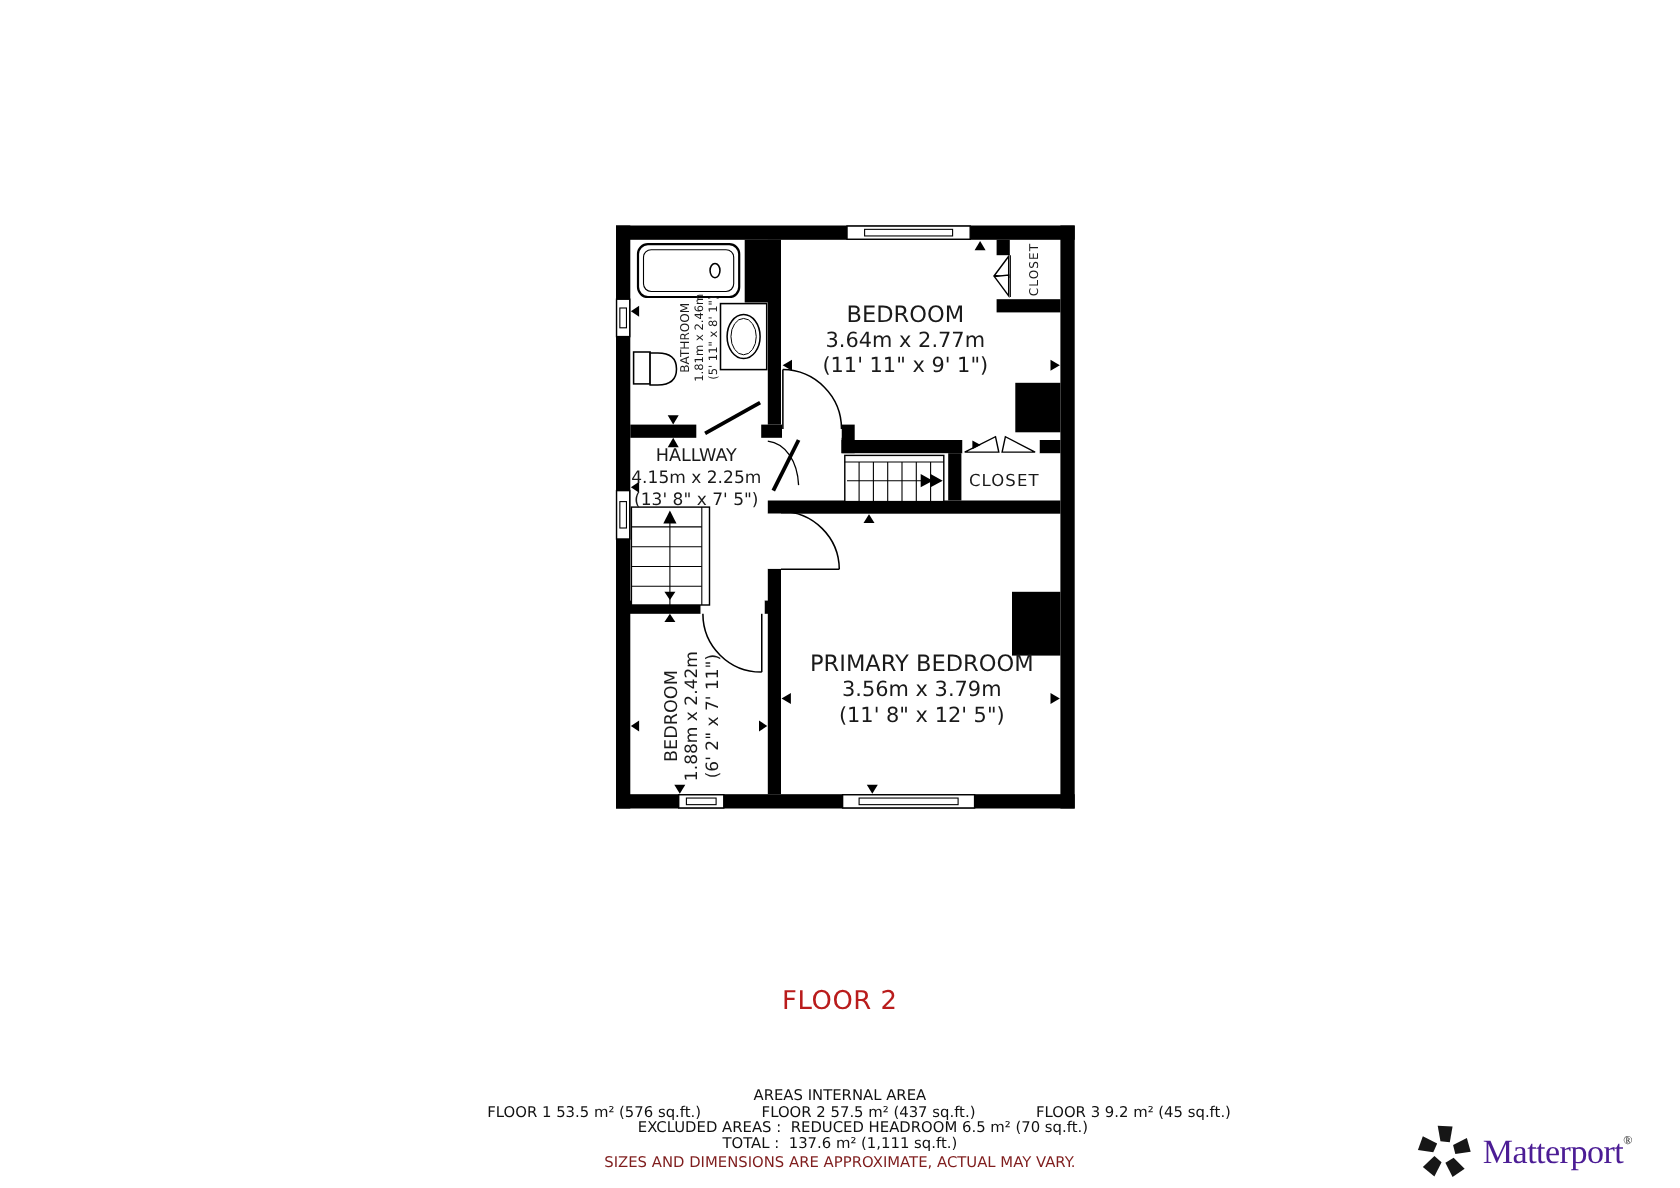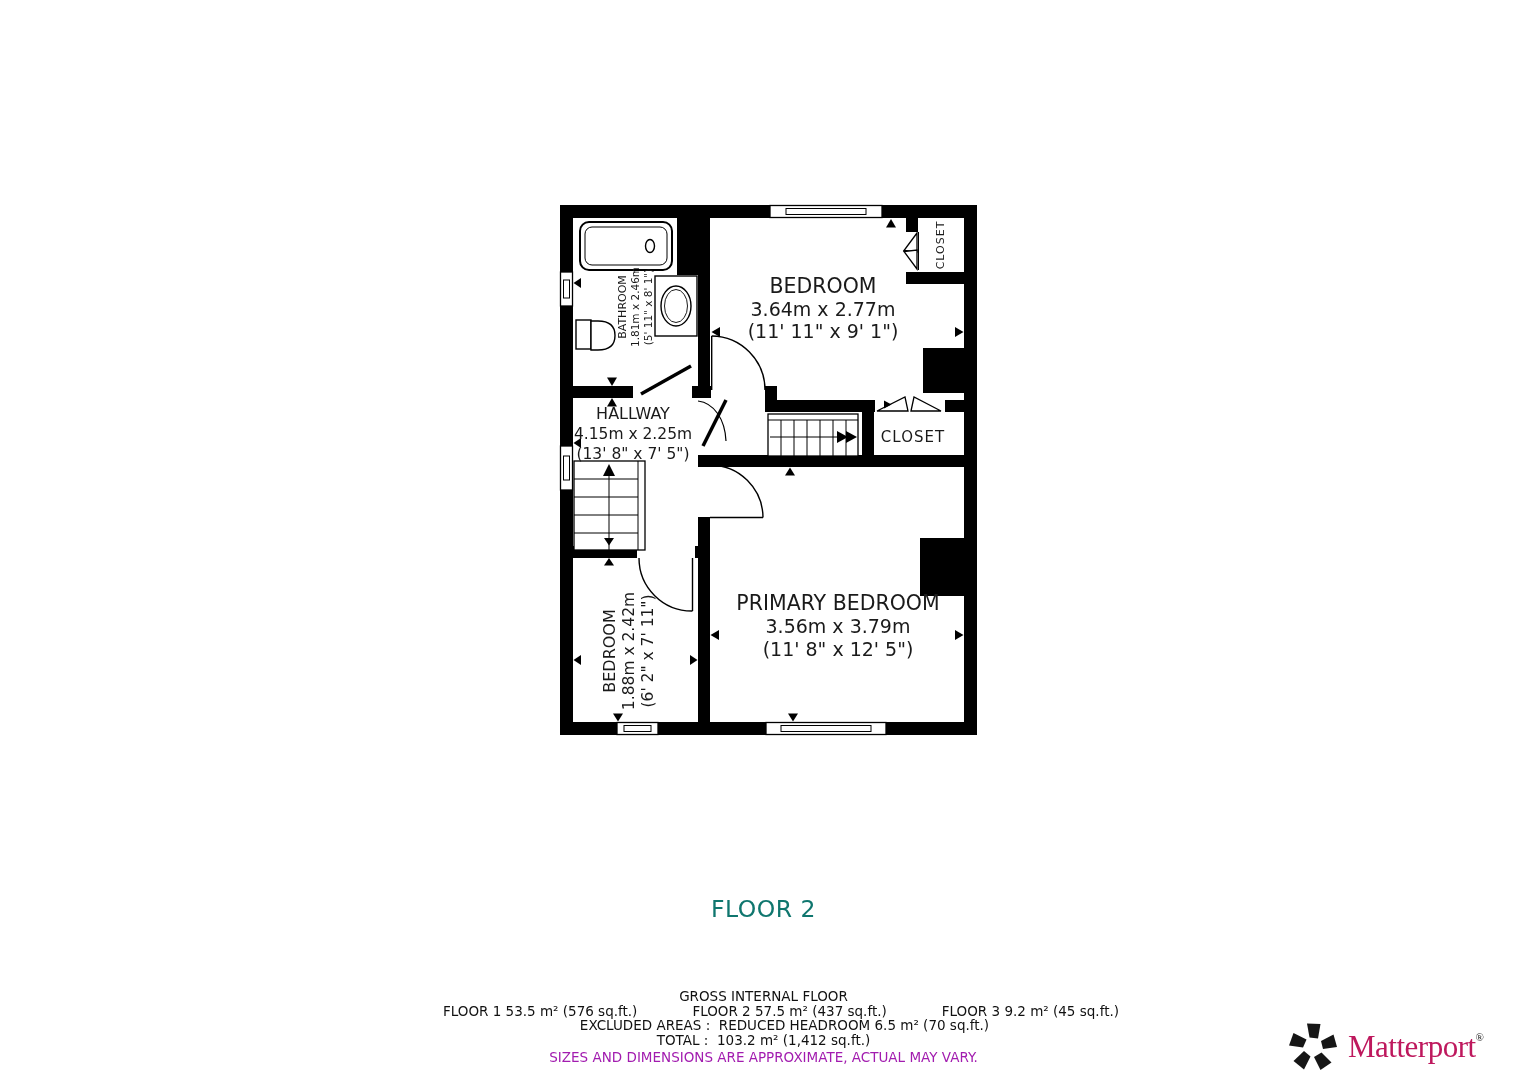--- a/index.html
+++ b/index.html
@@ -1,32 +1,32 @@
 <!DOCTYPE html>
 <html><head>
 <meta charset="utf-8">
 <style>
   html,body{margin:0;padding:0;background:#ffffff;}
   .page{position:relative;width:1527px;height:1080px;background:#ffffff;overflow:hidden;
         font-family:"DejaVu Sans",sans-serif;color:#1a1a1a;}
   .plan-svg{position:absolute;left:0;top:0;width:1527px;height:1080px;}
   .floor-label{position:absolute;left:0;right:0;top:895px;text-align:center;
-               font-size:23.5px;color:#0f766e;letter-spacing:0.5px;}
+               font-size:23.5px;color:#b91c1c;letter-spacing:0.5px;}
   .footer{position:absolute;left:0;right:0;top:0;height:0;}
   .f-line{position:absolute;left:0;right:0;text-align:center;font-size:13.5px;color:#111;
           white-space:pre;}
   .f-gross{top:988px;}
   .f-floors{top:1002.5px;display:flex;justify-content:center;gap:20px;}
   .f-floors span{white-space:pre;margin-left:35px;}
   .f-excluded{top:1017px;margin-left:42px;}
   .f-total{top:1031.5px;}
-  .f-disclaimer{top:1049px;color:#a21caf;}
+  .f-disclaimer{top:1049px;color:#7f1d1d;}
   .logo{position:absolute;left:1288px;top:1022px;display:flex;align-items:center;}
   .logo svg{width:50px;height:50px;}
-  .wordmark{font-family:"Liberation Serif","DejaVu Serif",serif;font-size:31px;color:#be185d;
+  .wordmark{font-family:"Liberation Serif","DejaVu Serif",serif;font-size:31px;color:#4c1d95;
             margin-left:10px;letter-spacing:-0.5px;}
   .reg{font-family:"Liberation Serif",serif;font-size:11px;color:#161616;
        vertical-align:super;position:relative;top:-10px;}
   svg text{fill:#1a1a1a;}
 </style>
 </head>
 <body>
 
 <div class="page">
 
@@ -205,28 +205,28 @@
       <text x="0" y="0" font-size="16">BEDROOM</text>
       <text x="0" y="19" font-size="15.5">1.88m x 2.42m</text>
       <text x="0" y="38" font-size="15.5">(6' 2" x 7' 11")</text>
     </g>
   </g>
 </svg>
 
 <div class="floor-label">FLOOR 2</div>
 
 <div class="footer">
-  <div class="f-line f-gross">GROSS INTERNAL FLOOR</div>
+  <div class="f-line f-gross">AREAS INTERNAL AREA</div>
   <div class="f-line f-floors">
     <span>FLOOR 1 53.5 m² (576 sq.ft.)</span>
     <span>FLOOR 2 57.5 m² (437 sq.ft.)</span>
     <span>FLOOR 3 9.2 m² (45 sq.ft.)</span>
   </div>
   <div class="f-line f-excluded">EXCLUDED AREAS :  REDUCED HEADROOM 6.5 m² (70 sq.ft.)</div>
-  <div class="f-line f-total">TOTAL :  103.2 m² (1,412 sq.ft.)</div>
+  <div class="f-line f-total">TOTAL :  137.6 m² (1,111 sq.ft.)</div>
   <div class="f-line f-disclaimer">SIZES AND DIMENSIONS ARE APPROXIMATE, ACTUAL MAY VARY.</div>
 </div>
 
 <div class="logo">
   <svg viewBox="0 0 100 100" fill="#161616">
     <polygon points="38,3 65,4 60,33 43,31"></polygon>
     <polygon points="91,25 98,50 70,54 66,38"></polygon>
     <polygon points="87,81 65,96 52,70 67,61"></polygon>
     <polygon points="32,95 11,78 32,58 45,69"></polygon>
     <polygon points="2,47 11,22 37,35 30,51"></polygon>

